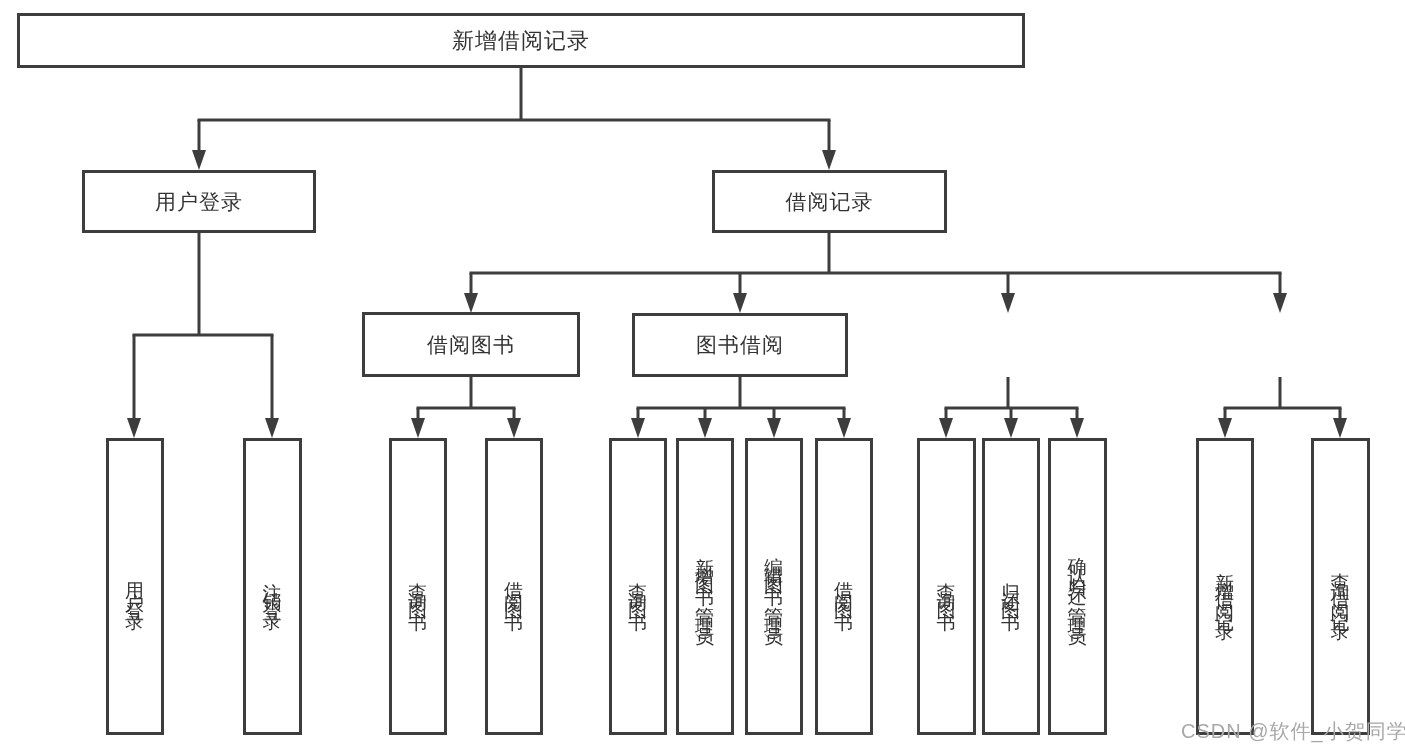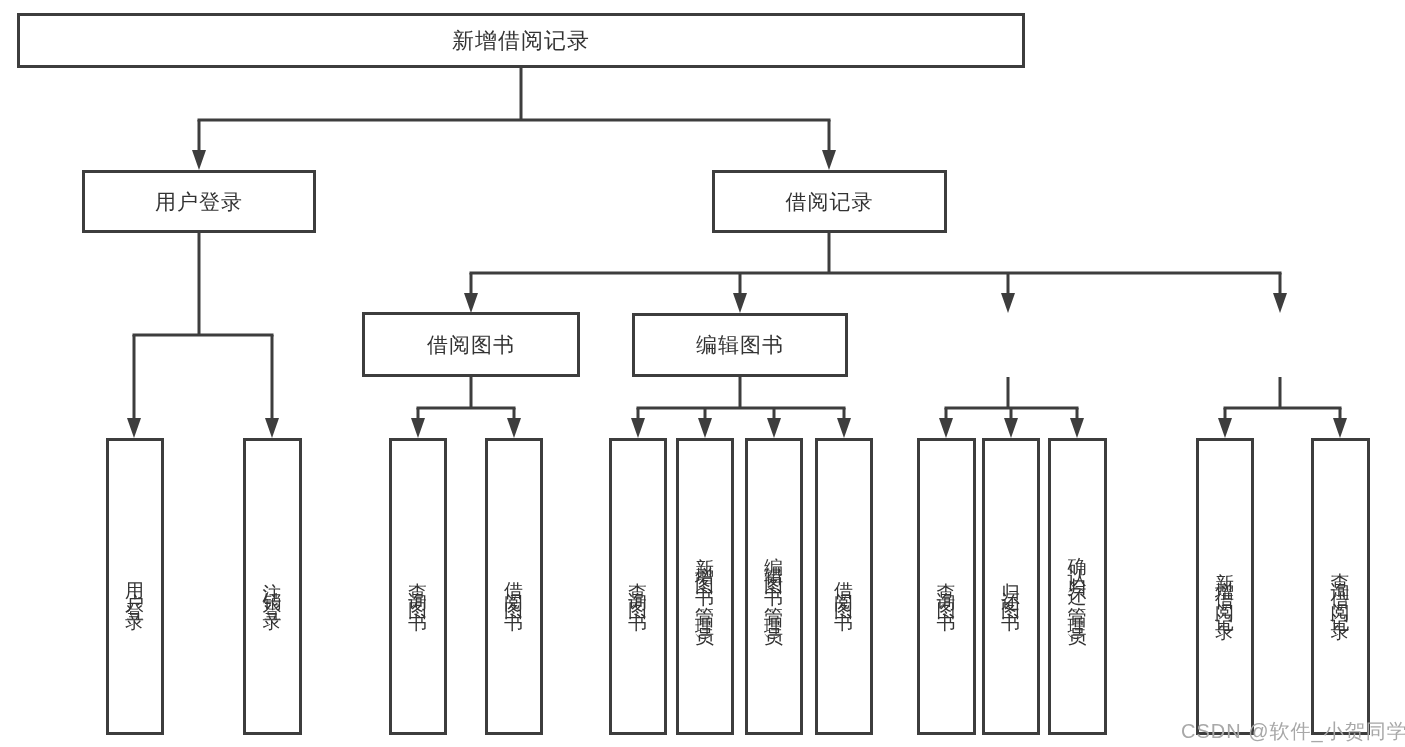--- a/index.html
+++ b/index.html
@@ -133,21 +133,21 @@
     <span>用户登录</span>
   </div>
   <div class="node h" style="left:712px;top:170px;width:235px;height:63px">
     <span>借阅记录</span>
   </div>
 
   <div class="node h" style="left:362px;top:312px;width:218px;height:65px">
     <span>借阅图书</span>
   </div>
   <div class="node h" style="left:632px;top:313px;width:216px;height:64px">
-    <span>编辑图书</span>
+    <span>图书借阅</span>
   </div>
 
   <div class="node v" style="left:106px;top:438px;width:58px;height:297px">
     <span class="vtext">用户登录</span>
   </div>
   <div class="node v" style="left:243px;top:438px;width:59px;height:297px">
     <span class="vtext">注销登录</span>
   </div>
 
   <div class="node v" style="left:389px;top:438px;width:58px;height:297px">

